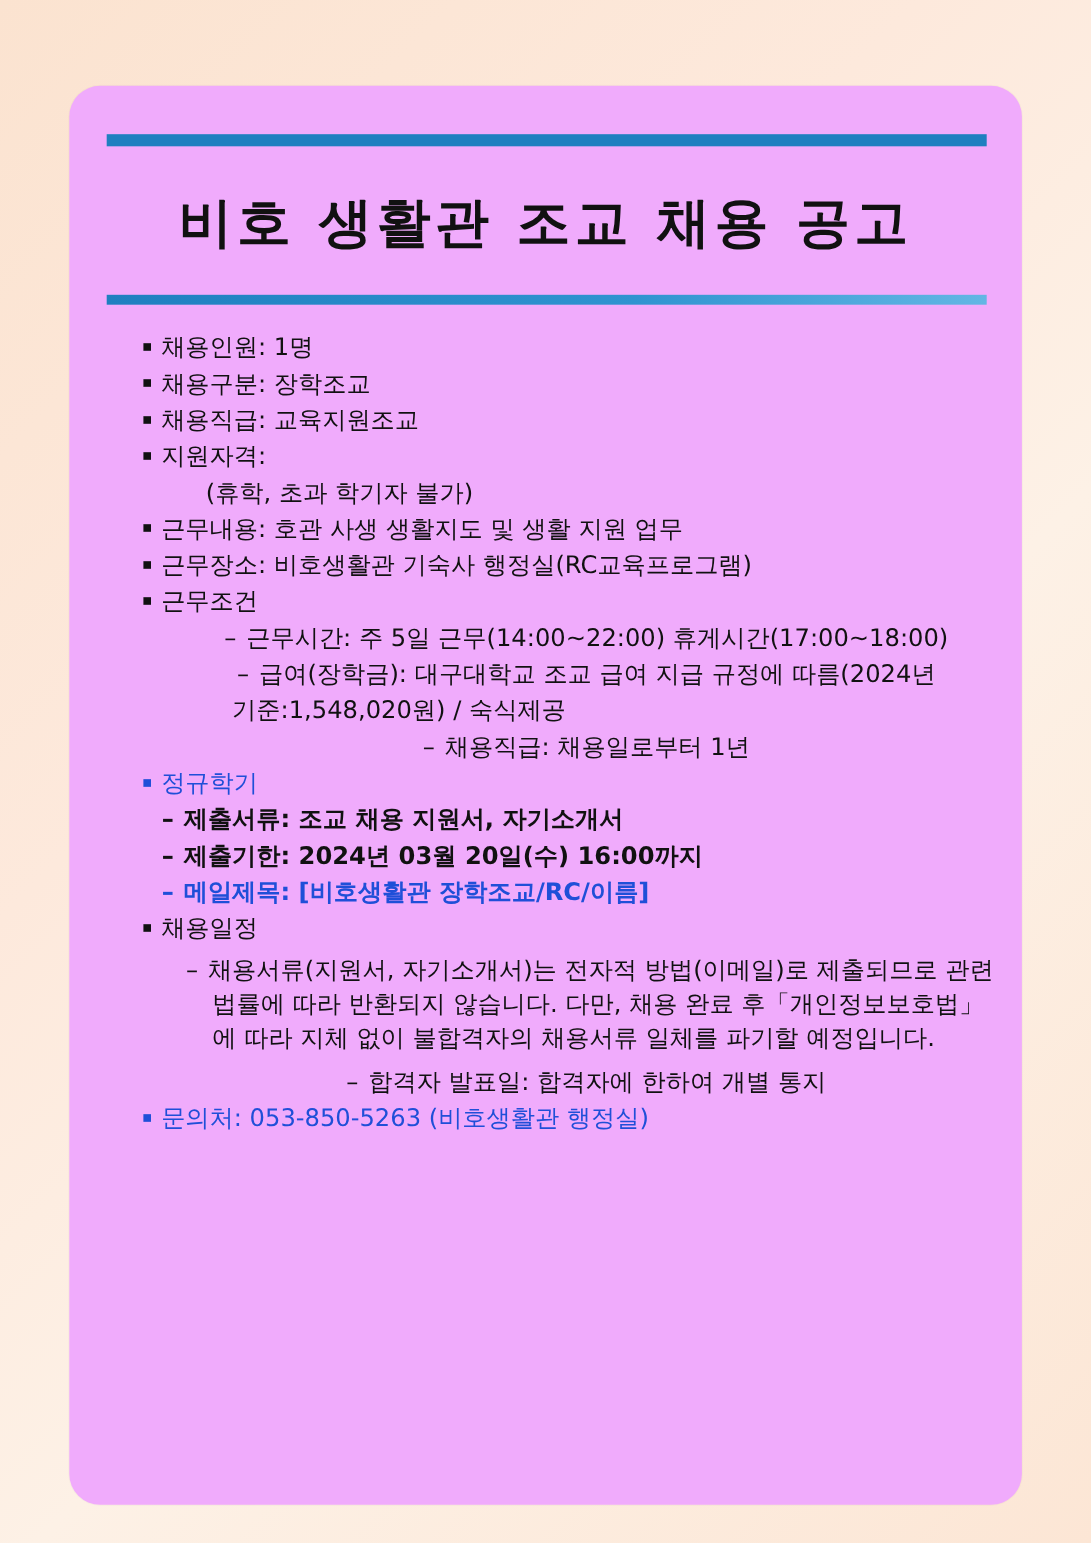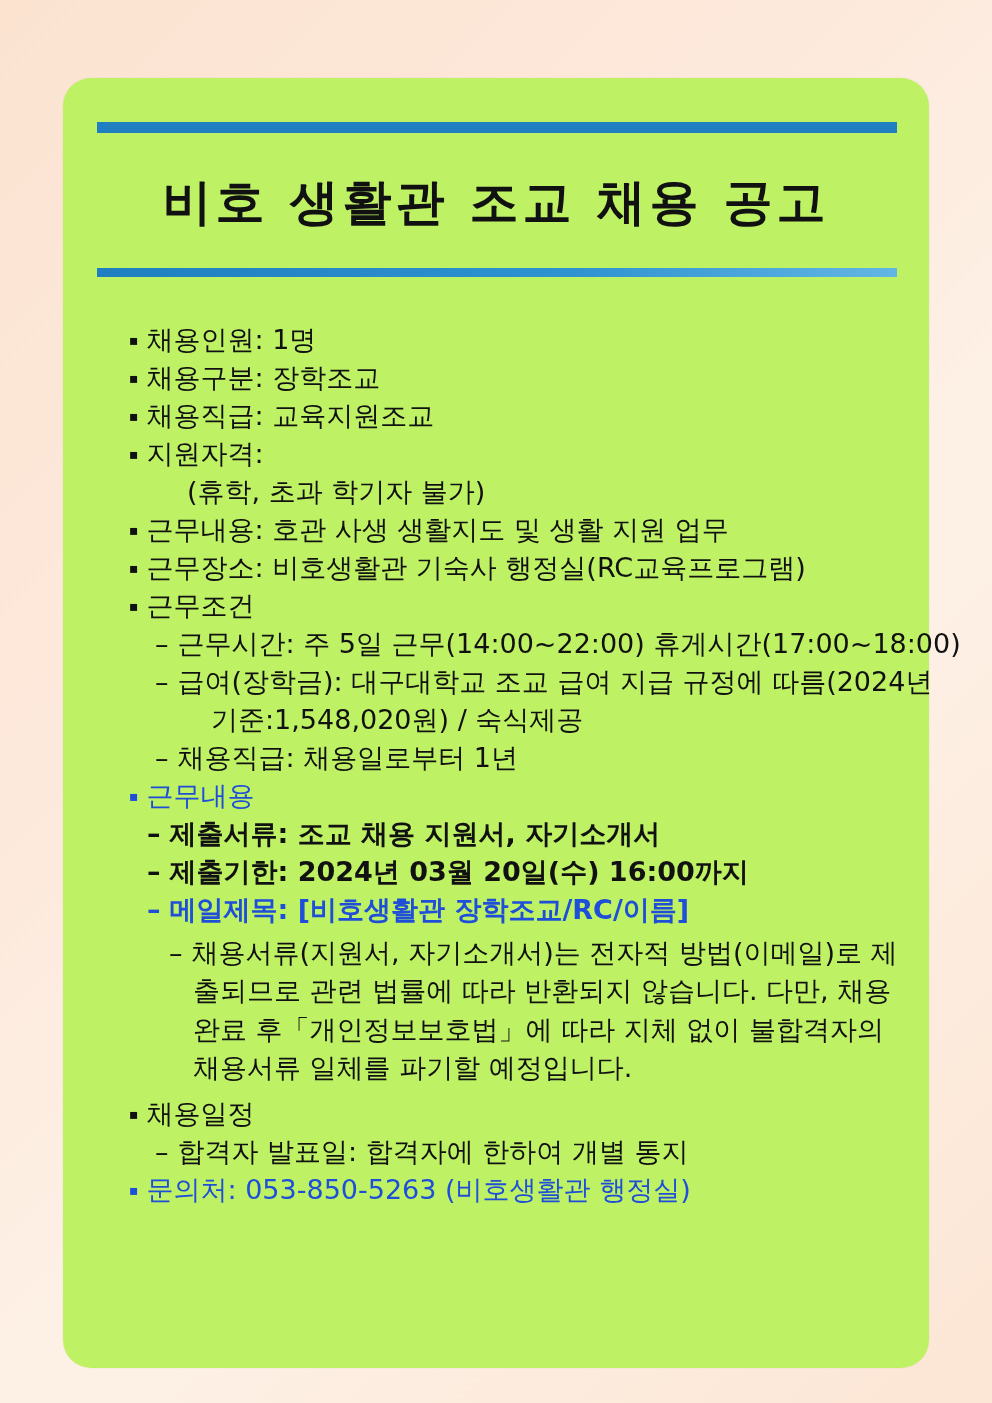--- a/index.html
+++ b/index.html
@@ -12,21 +12,21 @@
     background: linear-gradient(135deg, #fbe3d0 0%, #fde9dc 35%, #fdf1e6 60%, #fce6d5 100%);
     font-family: "Liberation Sans", "DejaVu Sans", sans-serif;
     overflow: hidden;
   }
   .page {
     position: absolute;
     left: 63px;
     top: 78px;
     width: 866px;
     height: 1290px;
-    background: #bef264;
+    background: #f0abfc;
     border-radius: 28px;
     box-shadow: 0 0 0 1px rgba(0,0,0,0.02);
   }
   .rule-top {
     position: absolute;
     left: 34px;
     top: 44px;
     width: 800px;
     height: 11px;
     background: #1f7fc0;
@@ -49,36 +49,35 @@
     font-weight: bold;
     letter-spacing: 4px;
     color: #111111;
     font-family: "DejaVu Sans", sans-serif;
   }
   .content {
     position: absolute;
     left: 20px;
     top: 228px;
     width: 828px;
-    font-size: 27px;
+    font-size: 22px;
     line-height: 1.0;
     color: #111111;
     font-family: "DejaVu Sans", sans-serif;
-    margin-top: 20px;
   }
   .line {
     display: block;
     white-space: pre;
     margin: 0;
     padding: 0 0 11px 0;
   }
   .l0 { padding-left: 68px; text-indent: -22px; }
   .l0::before { content: "\25AA"; font-size: 14px; position: relative; top: -4px; padding-right: 8px; }
   .ind1 { padding-left: 104px; }
-  .ind2 { padding-left: 94px; text-indent: -22px; }
+  .ind2 { padding-left: 94px; text-indent: -22px; text-align: center; }
   .ind2::before { content: "\2013"; padding-right: 9px; }
   .ind3 { padding-left: 128px; }
   .ind2b { padding-left: 86px; text-indent: -22px; font-weight: bold; }
   .ind2b::before { content: "\2013"; padding-right: 9px; }
   .wrap { padding-left: 110px; text-indent: -24px; white-space: normal; line-height: 1.42; }
   .wrap::before { content: "\2013"; padding-right: 9px; }
   .blue { color: #1f4fd8; }
   .blue2 { color: #1f4fd8; }
   .l0blue { color: #1f4fd8; }
   .note { padding-bottom: 13px; }
@@ -100,23 +99,23 @@
       <span class="line l0">채용직급: 교육지원조교</span>
       <span class="line l0">지원자격:</span>
       <span class="line ind1">(휴학, 초과 학기자 불가)</span>
       <span class="line l0">근무내용: 호관 사생 생활지도 및 생활 지원 업무</span>
       <span class="line l0">근무장소: 비호생활관 기숙사 행정실(RC교육프로그램)</span>
       <span class="line l0">근무조건</span>
       <span class="line ind2">근무시간: 주 5일 근무(14:00~22:00) 휴게시간(17:00~18:00)</span>
       <span class="line ind2">급여(장학금): 대구대학교 조교 급여 지급 규정에 따름(2024년</span>
       <span class="line ind3">기준:1,548,020원) / 숙식제공</span>
       <span class="line ind2">채용직급: 채용일로부터 1년</span>
-      <span class="line l0 l0blue">근무내용</span>
+      <span class="line l0 l0blue">정규학기</span>
       <span class="line ind2b">제출서류: 조교 채용 지원서, 자기소개서</span>
       <span class="line ind2b">제출기한: 2024년 03월 20일(수) 16:00까지</span>
       <span class="line ind2b blue2">메일제목: [비호생활관 장학조교/RC/이름]</span>
+      <span class="line l0">채용일정</span>
       <span class="line wrap note">채용서류(지원서, 자기소개서)는 전자적 방법(이메일)로 제출되므로 관련 법률에 따라 반환되지 않습니다. 다만, 채용 완료 후「개인정보보호법」에 따라 지체 없이 불합격자의 채용서류 일체를 파기할 예정입니다.</span>
-      <span class="line l0">채용일정</span>
       <span class="line ind2">합격자 발표일: 합격자에 한하여 개별 통지</span>
       <span class="line l0 l0blue">문의처: 053-850-5263 (비호생활관 행정실)</span>
     </div>
 
 </div>
 
 </body></html>

